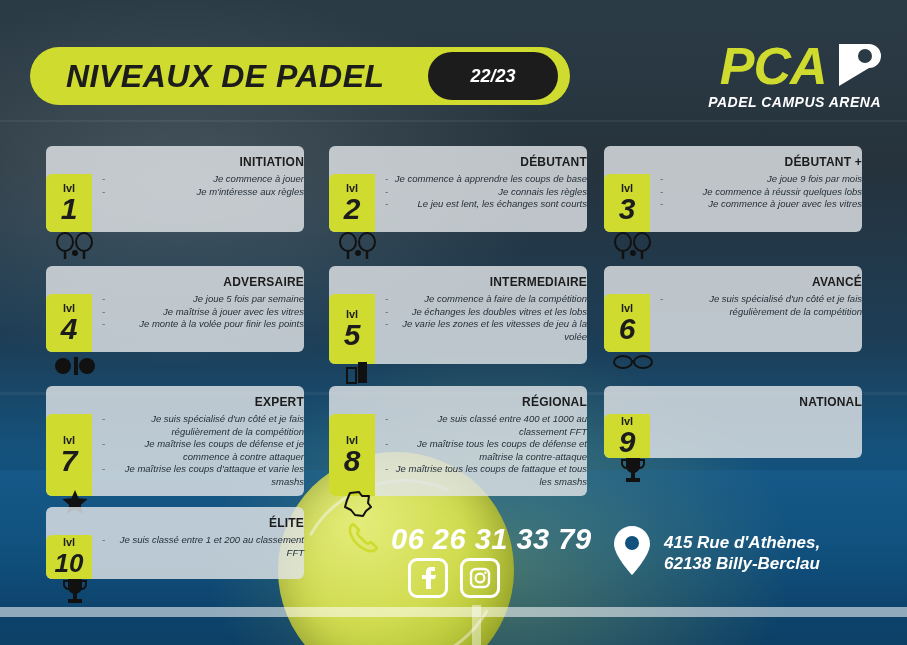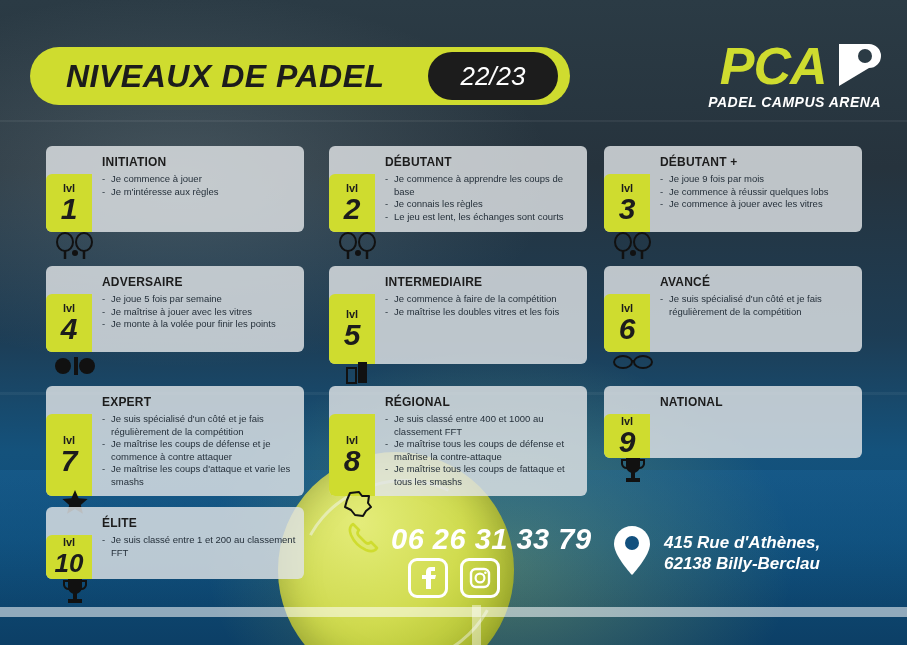--- a/index.html
+++ b/index.html
@@ -68,21 +68,21 @@
     color: #1c1c1c; font-style: italic;
     font-family: "Liberation Sans", sans-serif;
   }
   .header-badge {
     position: absolute; right: 12px; top: 5px;
     width: 130px; height: 48px;
     background: #1c1c1c; border-radius: 24px;
     display: flex; align-items: center; justify-content: center;
   }
   .header-badge span {
-    color: #ffffff; font-size: 26px; font-weight: normal; font-style: italic;
+    color: #ffffff; font-size: 18px; font-weight: bold; font-style: italic;
   }
   .logo {
     position: absolute; right: 26px; top: 40px;
     text-align: right;
   }
   .logo-pca {
     font-size: 52px; font-weight: bold; font-style: italic; letter-spacing: -1px;
     color: #cfdc2f; line-height: 52px;
     display: inline-block;
   }
@@ -107,26 +107,26 @@
     width: 46px;
     background: #cfdc2f;
     border-radius: 6px 0 0 6px;
     display: flex; flex-direction: column;
     align-items: center; justify-content: center;
     flex: 0 0 46px;
     margin-top: 28px;
   }
   .lvl-word { font-size: 11px; font-weight: bold; color: #1c1c1c; line-height: 11px; }
   .lvl-num { font-size: 30px; font-weight: bold; color: #1c1c1c; line-height: 30px; font-style: italic; }
-  .card-body { padding: 9px 8px 6px 10px; flex: 1; }
+  .card-body { padding: 9px 0 6px 10px; flex: 1; text-align: right; }
   .card-title {
     font-size: 12px; font-weight: bold; color: #1c1c1c;
     letter-spacing: 0.2px; margin-bottom: 4px;
   }
-  .card-list { list-style: none; }
+  .card-list { list-style: none; font-style: italic; }
   .card-list li {
     font-size: 9.5px; color: #25303a; line-height: 12.5px;
     padding-left: 9px; position: relative;
   }
   .card-list li::before {
     content: "-"; position: absolute; left: 0; top: 0;
   }
   .card-icon {
     position: absolute; left: 6px; bottom: -30px;
     width: 46px; height: 32px;
@@ -291,21 +291,22 @@
 
     <div class="card" style="left:329px; top:266px; width:258px; height:98px;">
       <div class="lvl-box">
         <div class="lvl-word">lvl</div>
         <div class="lvl-num">5</div>
       </div>
       <div class="card-body">
         <div class="card-title">INTERMEDIAIRE</div>
         <ul class="card-list">
           <li>Je commence à faire de la compétition</li>
-          <li>Je maîtrise les doubles vitres et les fois</li>
+          <li>Je échanges les doubles vitres et les lobs</li>
+          <li>Je varie les zones et les vitesses de jeu à la volée</li>
         </ul>
       </div>
       <div class="card-icon" style="bottom:-24px;">
         <svg width="26" height="24" viewBox="0 0 26 24">
           <rect x="2" y="8" width="9" height="15" fill="none" stroke="#111" stroke-width="2"></rect>
           <rect x="13" y="2" width="9" height="21" fill="#111"></rect>
         </svg>
       </div>
     </div>
 

